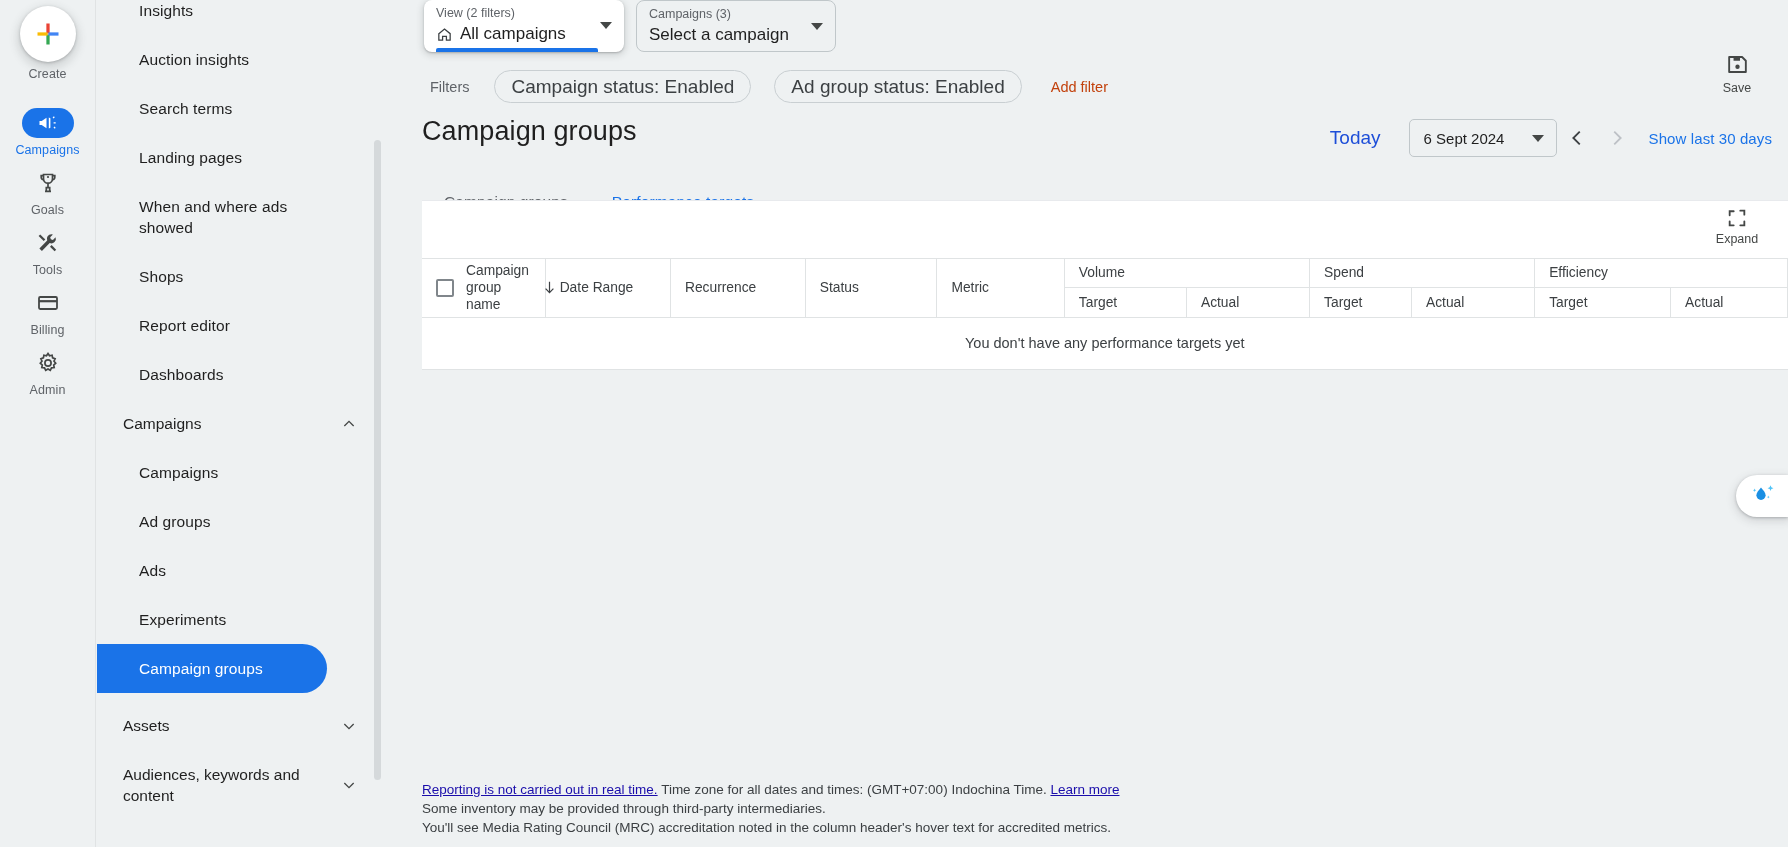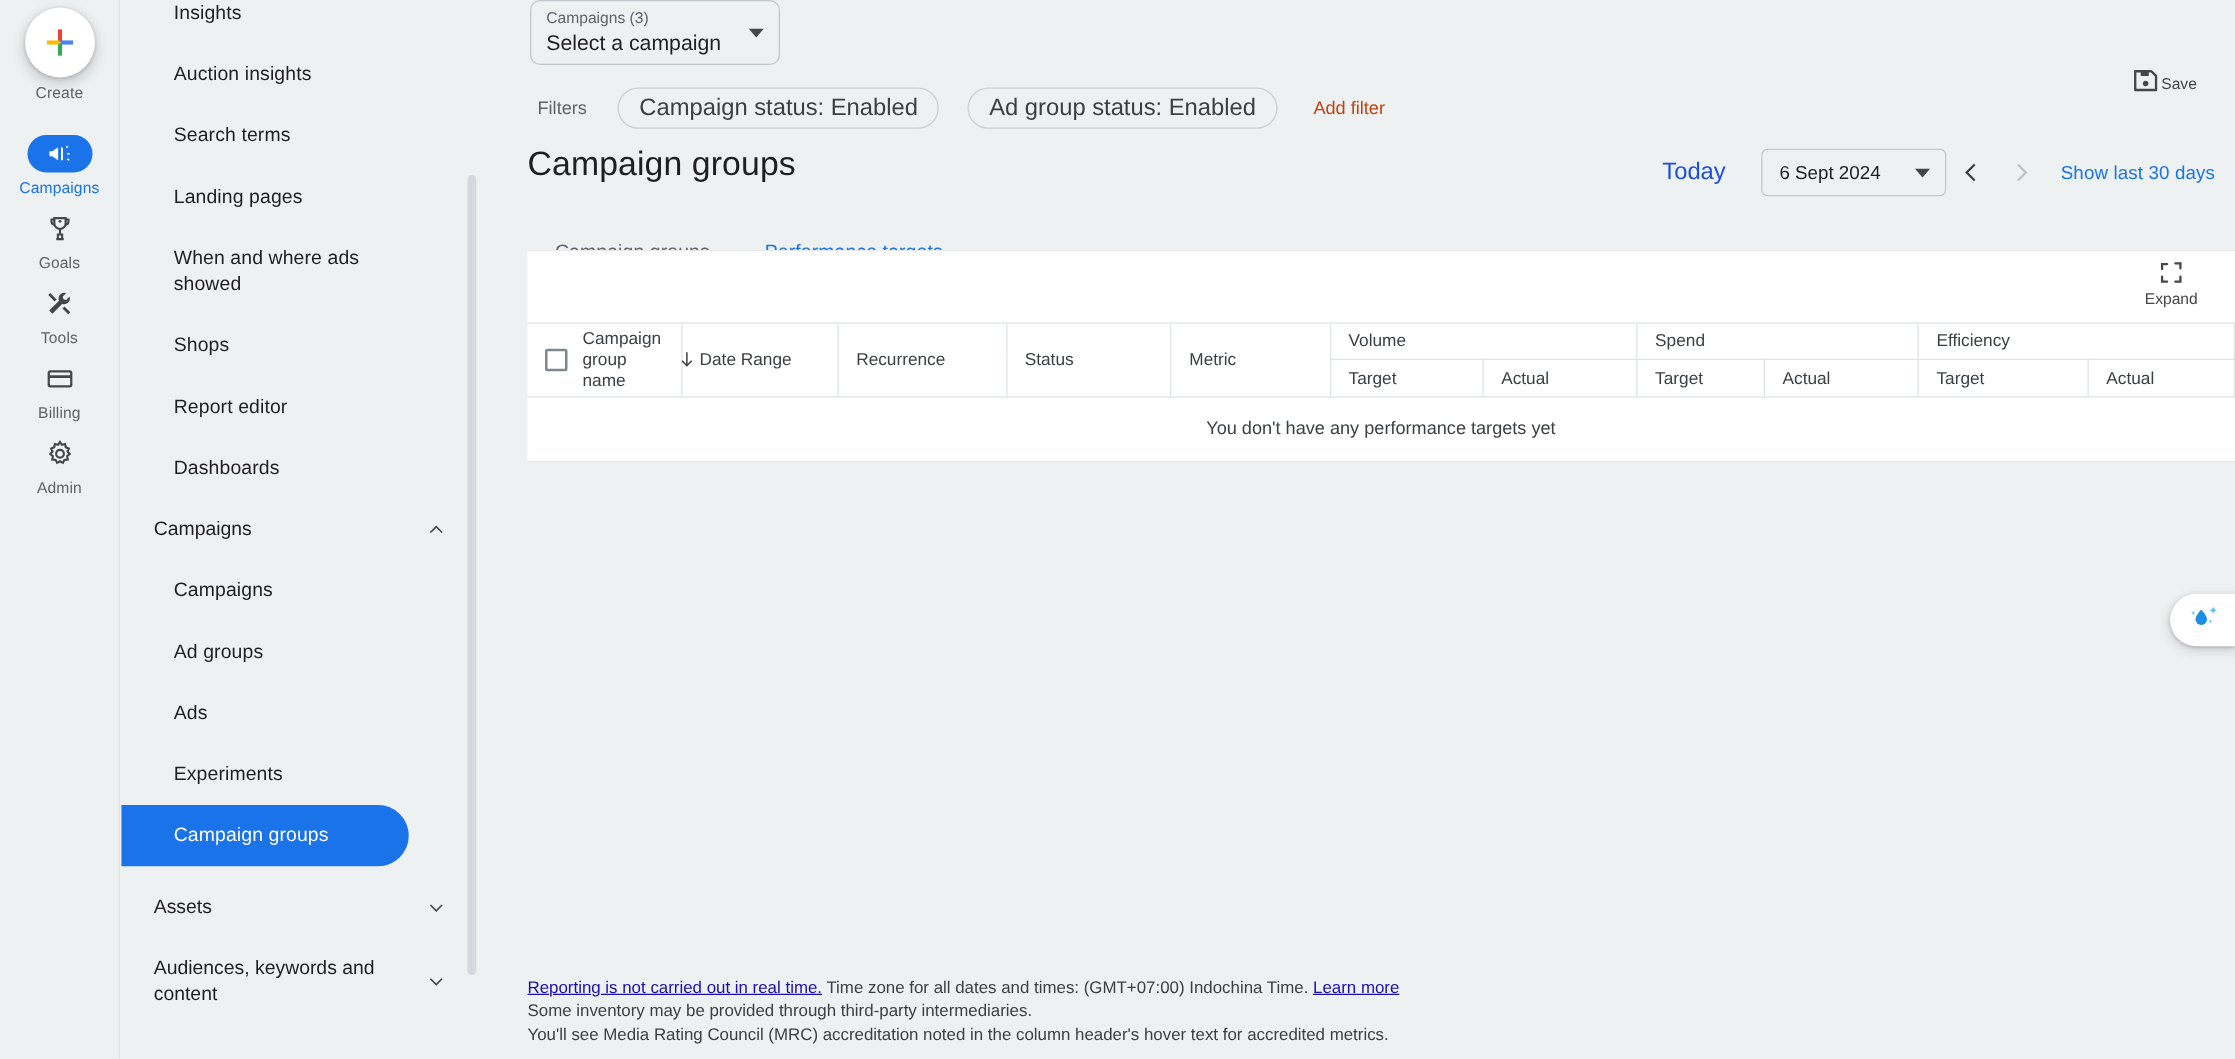--- a/index.html
+++ b/index.html
@@ -111,21 +111,21 @@
   .chip {
     height: 33px; padding: 0 16px; border-radius: 18px;
     border: 1px solid #c9cfd2; display: flex; align-items: center;
     font-size: 19px; color: #3c4043; cursor: pointer; background: transparent;
   }
   .addfilter {
     font-size: 14.5px; color: #c2410c; cursor: pointer; padding: 0 6px;
   }
   #save-btn {
     position: absolute; right: 18px; top: 52px; width: 66px;
-    display: flex; align-items: center;
+    display: flex; flex-direction: column; align-items: center;
     cursor: pointer;
   }
   #save-btn .s-lbl { font-size: 12.5px; color: #444746; margin-top: 4px; }
 
   
   #content {
     position: absolute; left: 384px; top: 110px; right: 0; bottom: 0;
     background: #eef1f2;
   }
   #page-head {
@@ -336,20 +336,31 @@
           <path d="M19 9l-7 7-7-7"></path>
         </svg>
     </div>
 
     <div id="nav-scroll-track"></div>
   </div>
 
   <div id="toolbar">
 
     <div id="selector-row">
+      <div class="selector raised">
+        <div class="s-top">View (2 filters)</div>
+        <div class="s-main">
+          <svg width="17" height="17" viewBox="0 0 24 24" fill="none" stroke="#3c4043" stroke-width="1.8">
+            <path d="M4 10.8L12 4.2l8 6.6V20h-5.3v-5.2H9.3V20H4v-9.2z"></path>
+          </svg>
+          <span>All campaigns</span>
+        </div>
+        <div class="caret"></div>
+        <div class="sel-underline"></div>
+      </div>
 
       <div class="selector">
         <div class="s-top">Campaigns (3)</div>
         <div class="s-main">
           <span>Select a campaign</span>
         </div>
         <div class="caret"></div>
       </div>
     </div>
 

